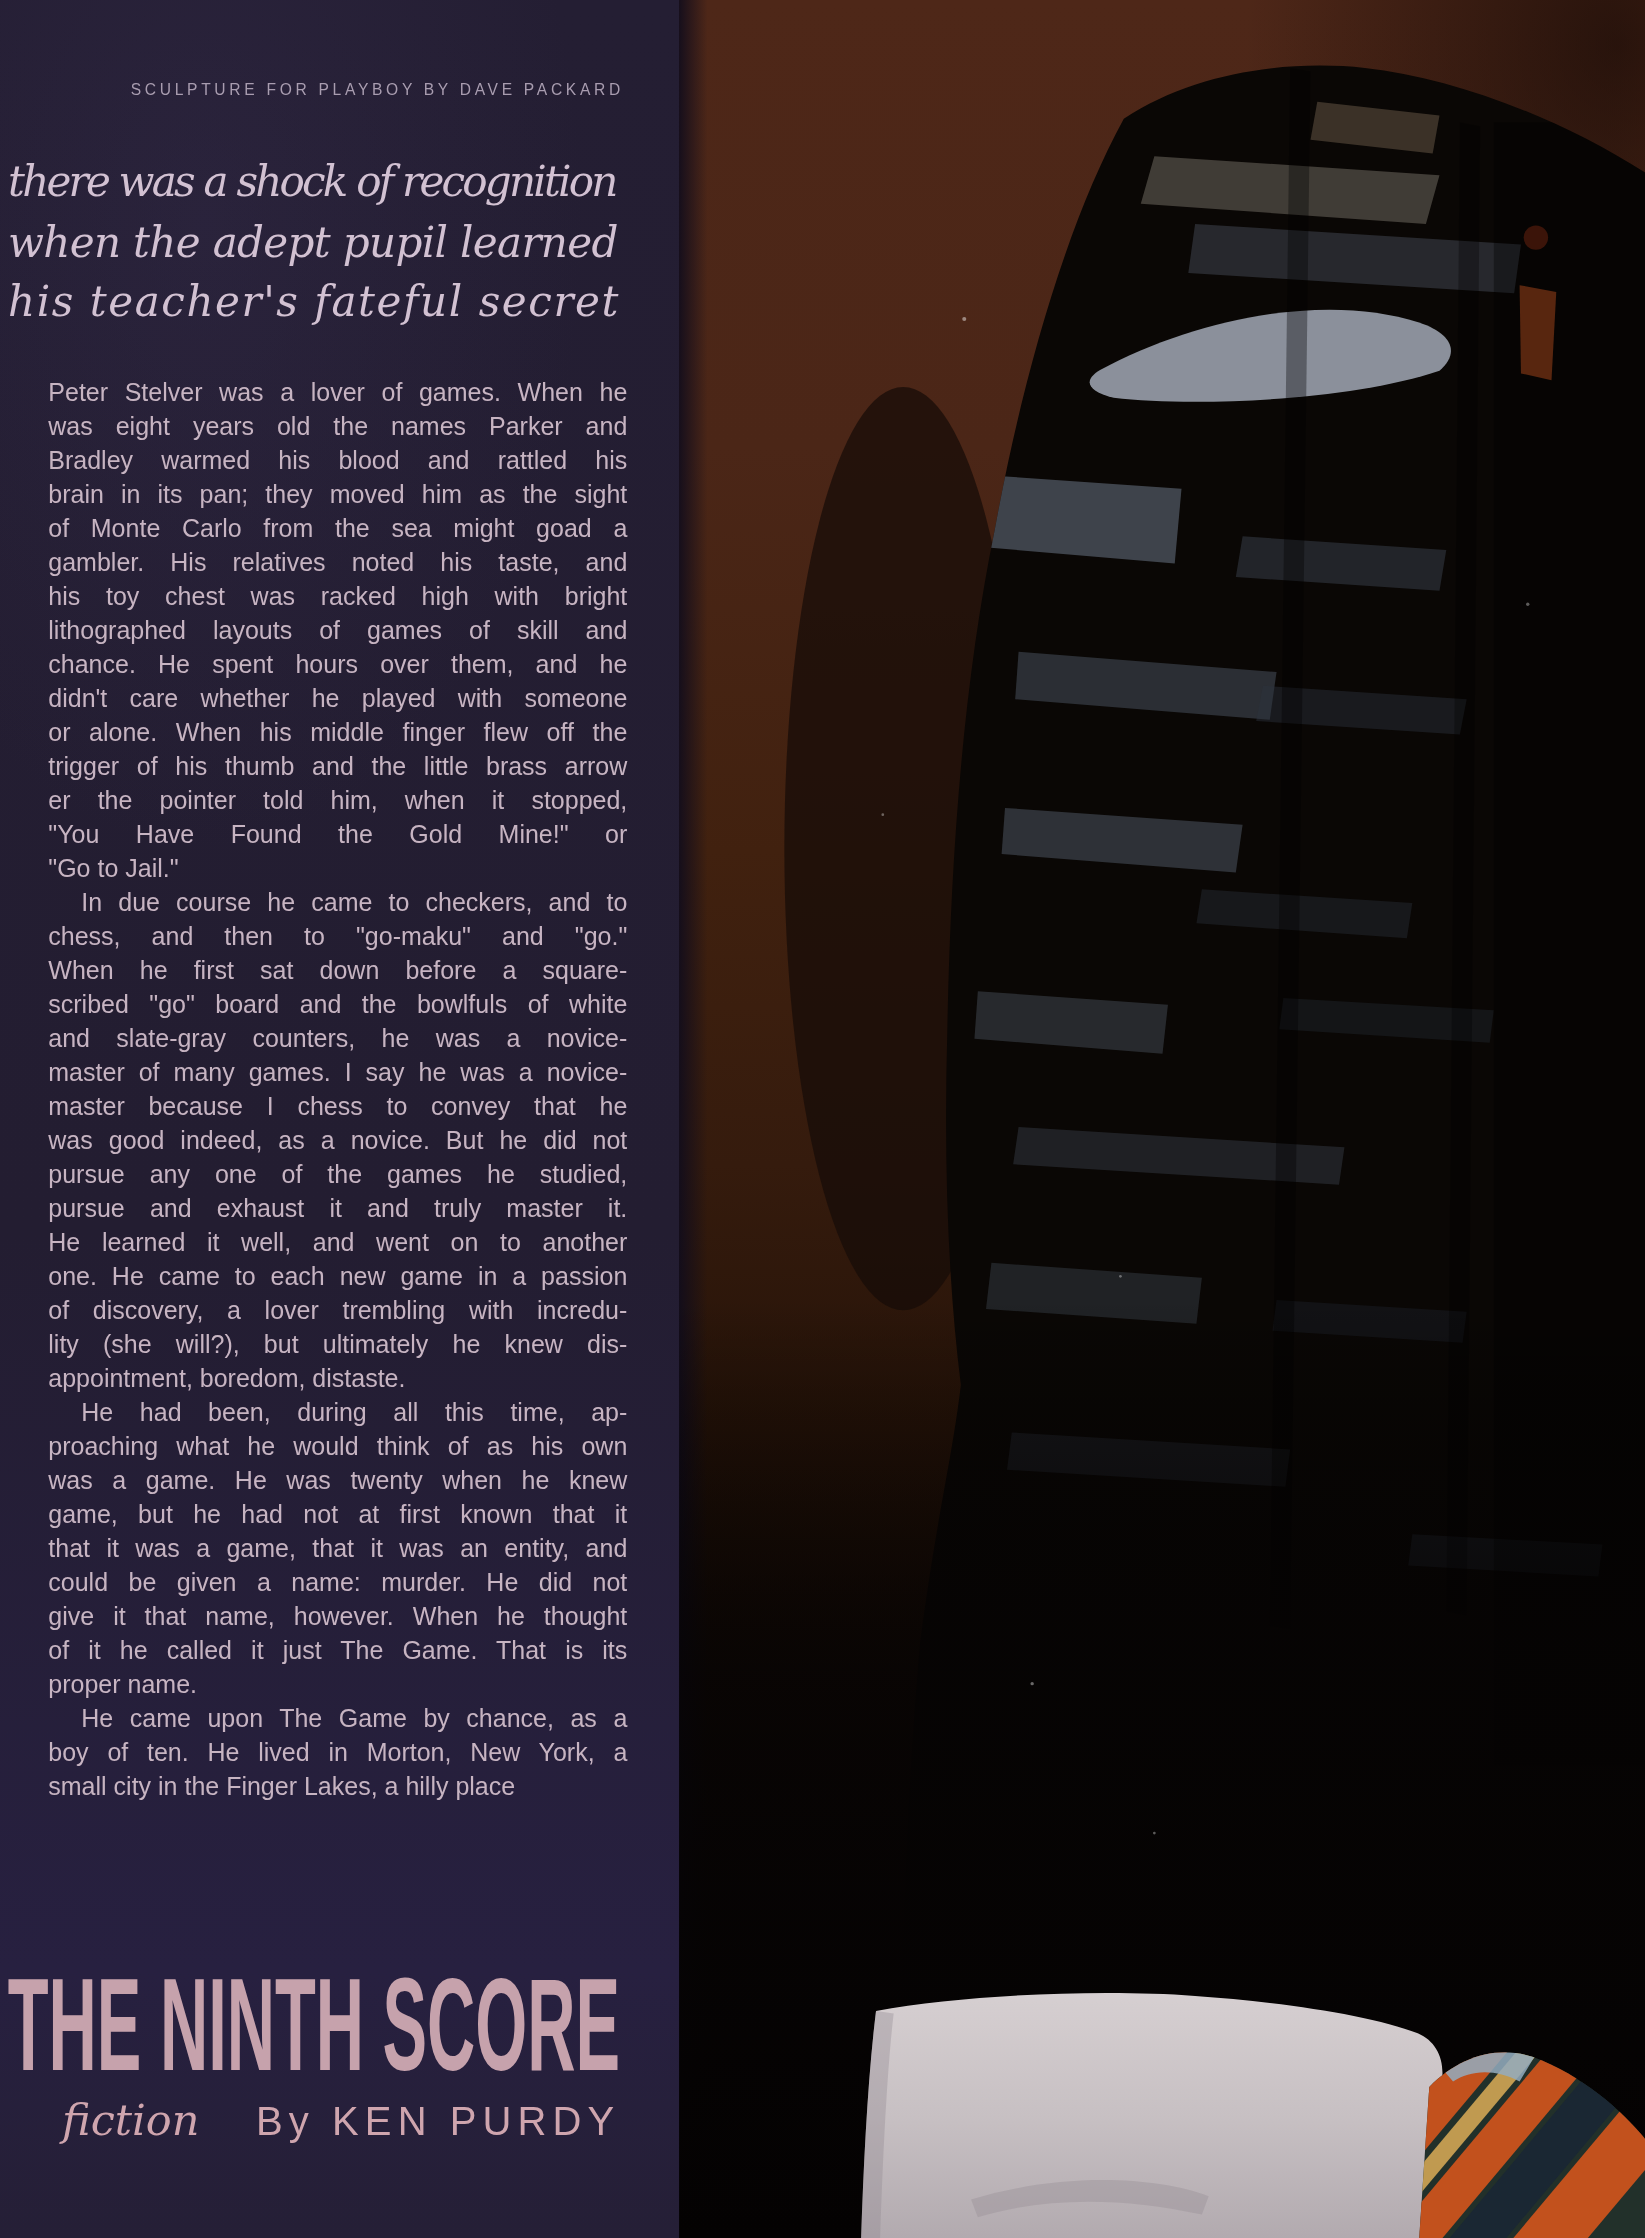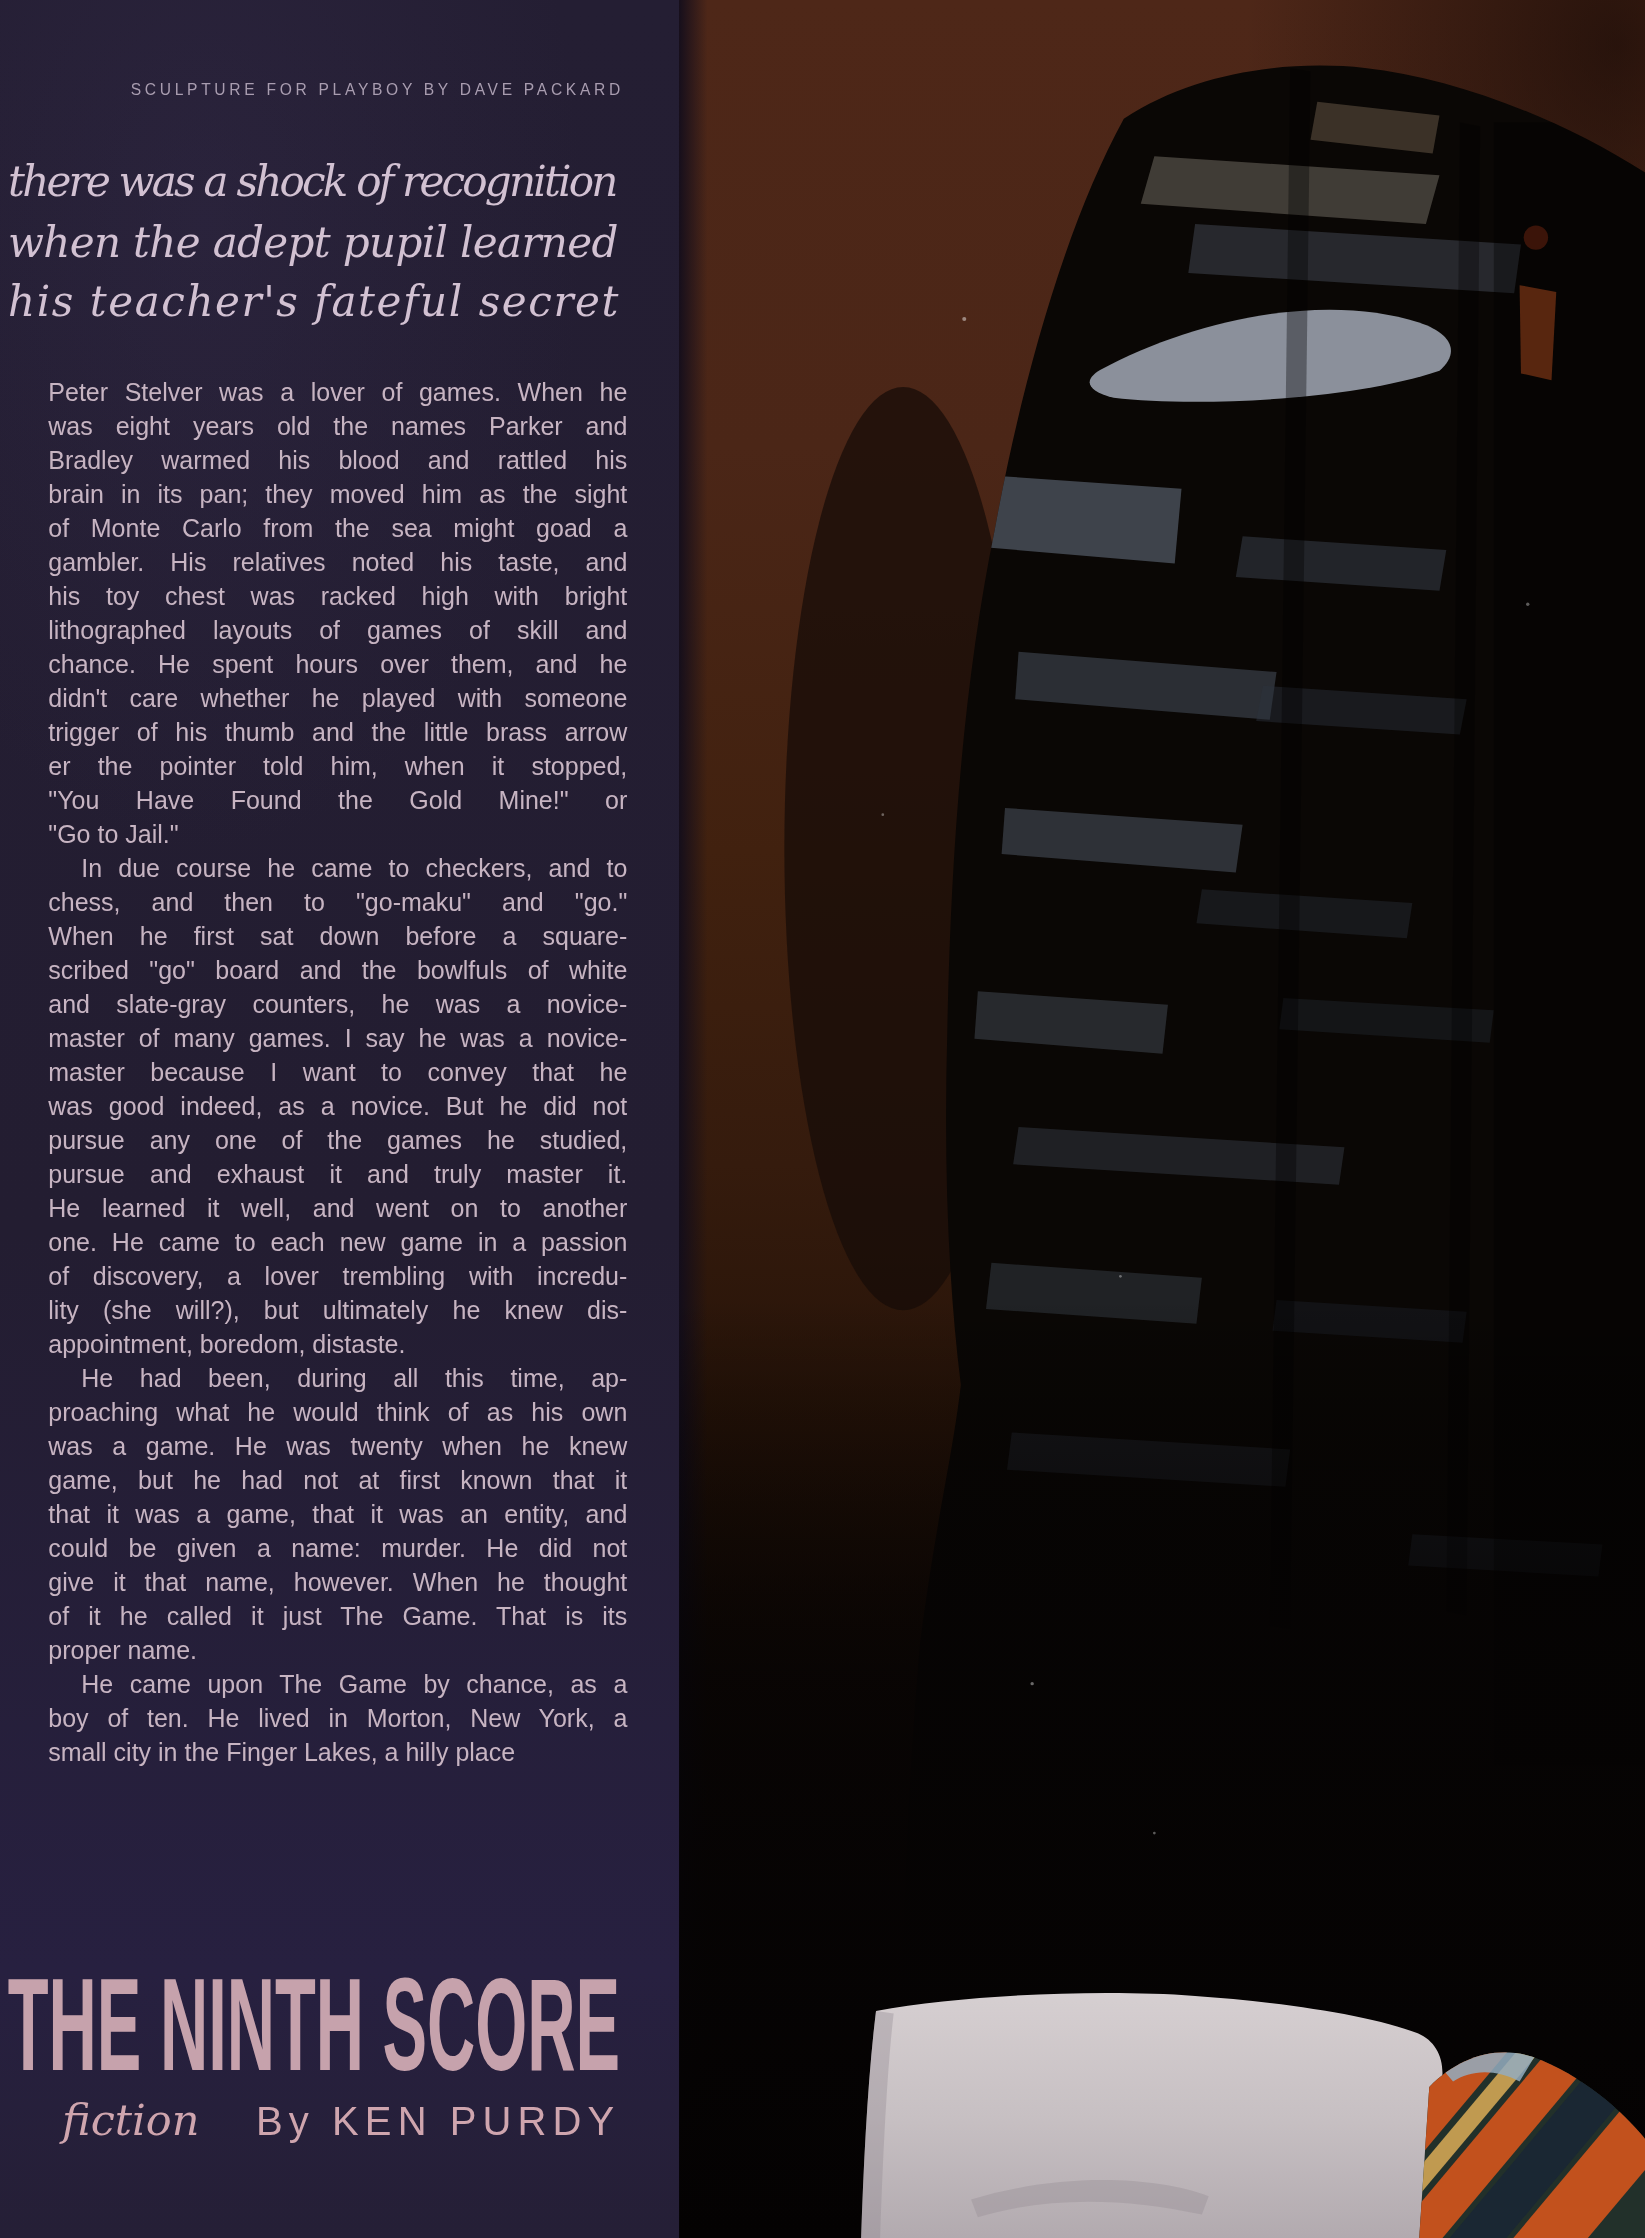--- a/index.html
+++ b/index.html
@@ -104,31 +104,32 @@
         <div class="bodyline">Peter Stelver was a lover of games. When he</div>
         <div class="bodyline">was eight years old the names Parker and</div>
         <div class="bodyline">Bradley warmed his blood and rattled his</div>
         <div class="bodyline">brain in its pan; they moved him as the sight</div>
         <div class="bodyline">of Monte Carlo from the sea might goad a</div>
         <div class="bodyline">gambler. His relatives noted his taste, and</div>
         <div class="bodyline">his toy chest was racked high with bright</div>
         <div class="bodyline">lithographed layouts of games of skill and</div>
         <div class="bodyline">chance. He spent hours over them, and he</div>
         <div class="bodyline">didn't care whether he played with someone</div>
+        <div class="bodyline">or alone. When his middle finger flew off the</div>
         <div class="bodyline">trigger of his thumb and the little brass arrow</div>
         <div class="bodyline">er the pointer told him, when it stopped,</div>
         <div class="bodyline">"You Have Found the Gold Mine!" or</div>
         <div class="bodyline lastline">"Go to Jail."</div>
         <div class="bodyline indent">In due course he came to checkers, and to</div>
         <div class="bodyline">chess, and then to "go-maku" and "go."</div>
         <div class="bodyline">When he first sat down before a square-</div>
         <div class="bodyline">scribed "go" board and the bowlfuls of white</div>
         <div class="bodyline">and slate-gray counters, he was a novice-</div>
         <div class="bodyline">master of many games. I say he was a novice-</div>
-        <div class="bodyline">master because I want to convey that he</div>
+        <div class="bodyline">master because I chess to convey that he</div>
         <div class="bodyline">was good indeed, as a novice. But he did not</div>
         <div class="bodyline">pursue any one of the games he studied,</div>
         <div class="bodyline">pursue and exhaust it and truly master it.</div>
         <div class="bodyline">He learned it well, and went on to another</div>
         <div class="bodyline">one. He came to each new game in a passion</div>
         <div class="bodyline">of discovery, a lover trembling with incredu-</div>
         <div class="bodyline">lity (she will?), but ultimately he knew dis-</div>
         <div class="bodyline lastline">appointment, boredom, distaste.</div>
         <div class="bodyline indent">He had been, during all this time, ap-</div>
         <div class="bodyline">proaching what he would think of as his own</div>

